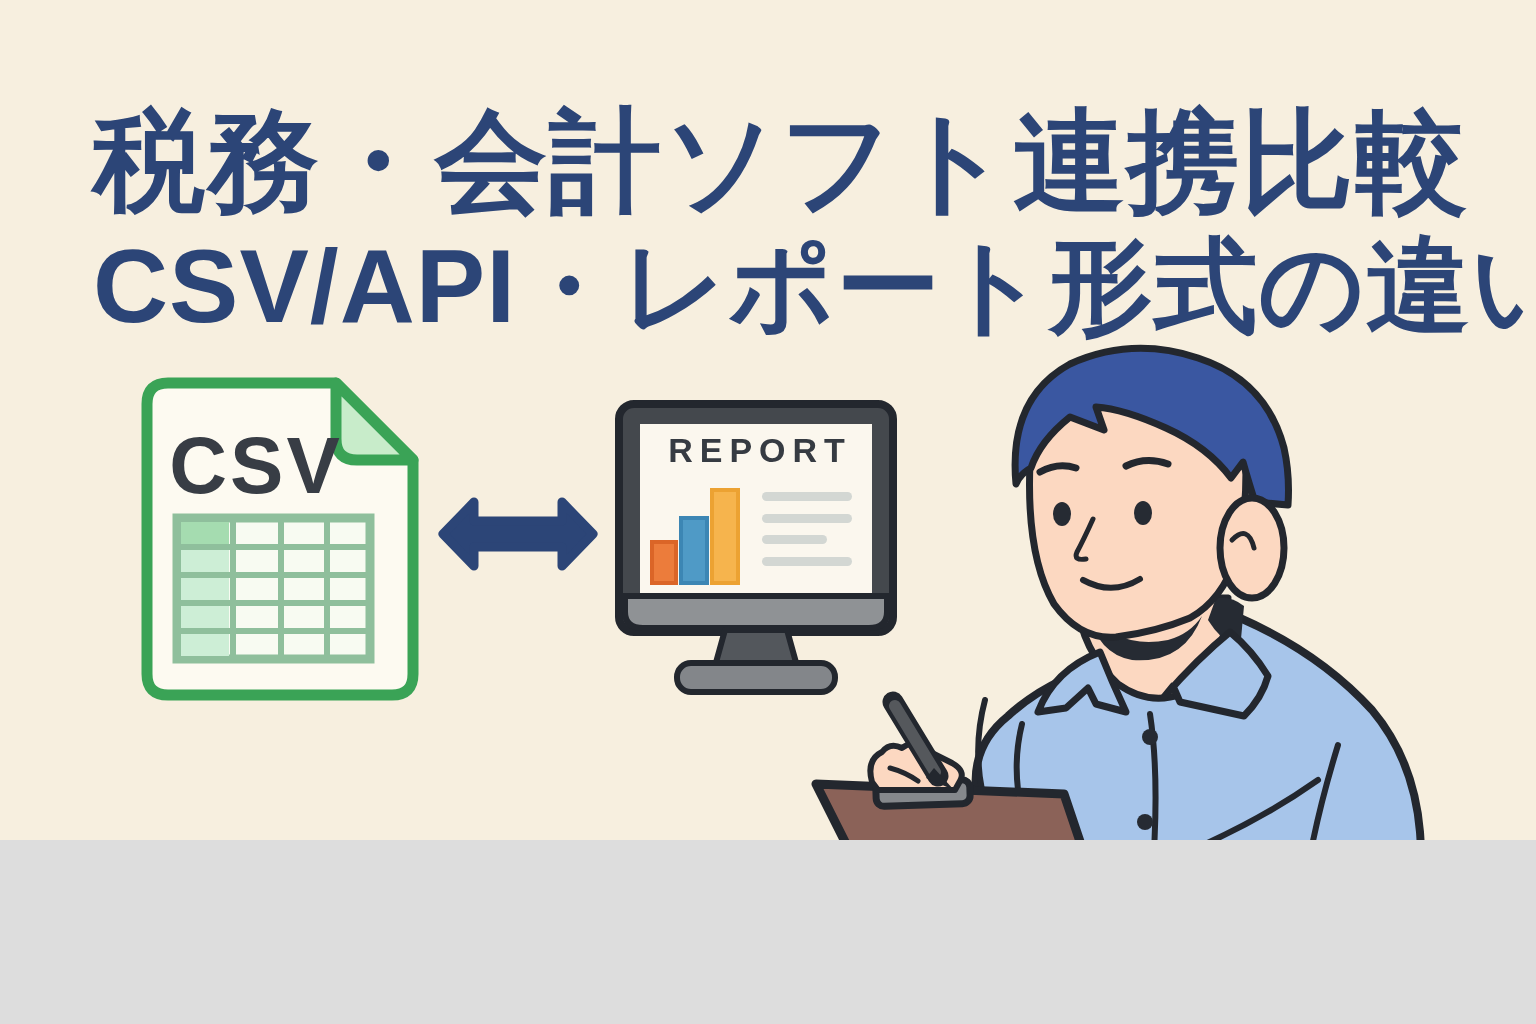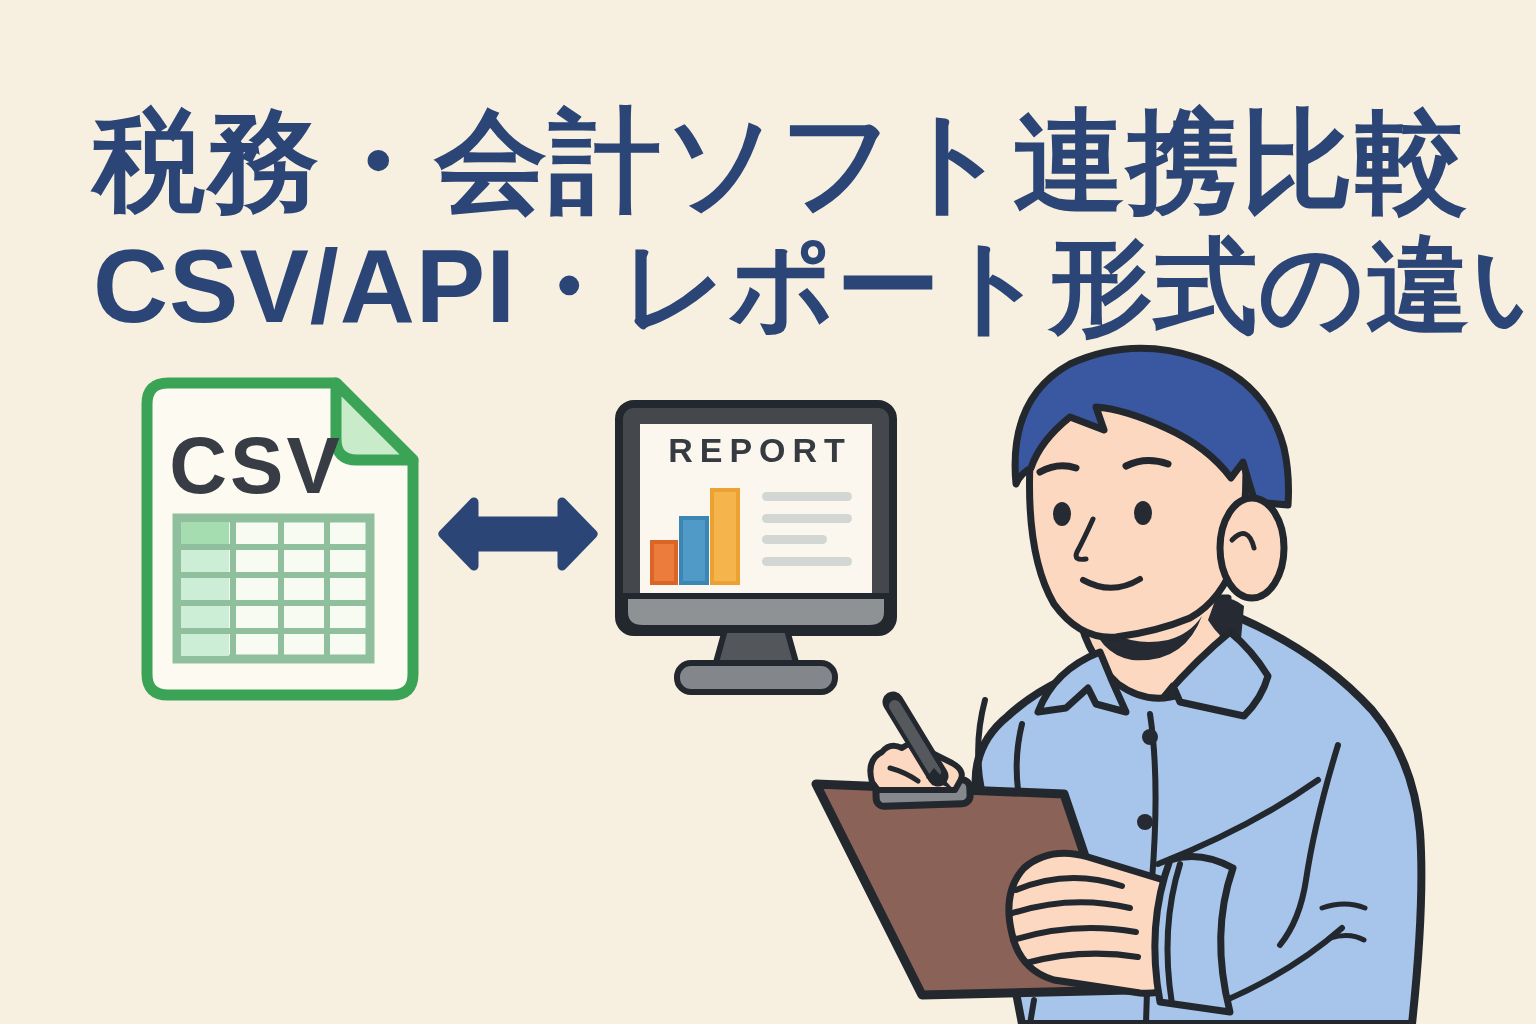--- a/index.html
+++ b/index.html
@@ -1,18 +1,18 @@
 <!DOCTYPE html>
 <html style="--c-background: #f7efdf; --c-title: #2c4577; --c-outline: #23272e; --c-csv-green: #3aa356; --c-csv-fold: #c8ecca; --c-page: #fdfaf1; --c-csv-text: #383d45; --c-table-grid: #8fbf9c; --c-table-cell: #f8fbf2; --c-table-header: #a5dcb0; --c-table-col: #cdeed6; --c-arrow: #2c4577; --c-frame: #44484d; --c-screen: #fbf7ee; --c-report-text: #363b42; --c-bezel: #8f9295; --c-stand: #53575c; --c-base: #83868a; --c-bar-orange: #ec7c3b; --c-bar-orange-border: #db6527; --c-bar-blue: #4f9ac6; --c-bar-blue-border: #3c86b4; --c-bar-yellow: #f6b44d; --c-bar-yellow-border: #eca232; --c-report-line: #d3d7d3; --c-skin: #fcd8c1; --c-hair: #3a57a1; --c-shirt: #a7c5ea; --c-clipboard: #8b6258; --c-clip: #85888c; --c-pen: #55585c; --c-shadow: #262b33;"><head>
 <meta charset="utf-8">
 <style>
   html,body{margin:0;padding:0;background:#ddd;}
   .canvas{
     position:relative;
-    width:1536px;height:1024px;
+    width:1536px;height:840px;
     margin:0 auto;
     background:var(--c-background,#f7efdf);
     overflow:hidden;
     font-family:"Liberation Sans", sans-serif;
     text-decoration:underline;
   }
   .canvas svg{position:absolute;inset:0;display:block;}
   text{font-family:"Liberation Sans","DejaVu Sans",sans-serif;}
   .title-line{font-weight:800;fill:var(--c-title);}
   .csv-label{font-weight:800;fill:var(--c-csv-text);letter-spacing:3px;}

